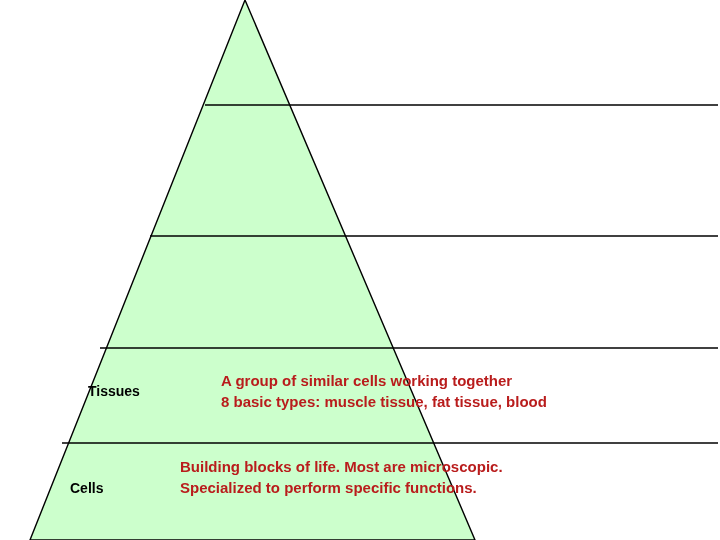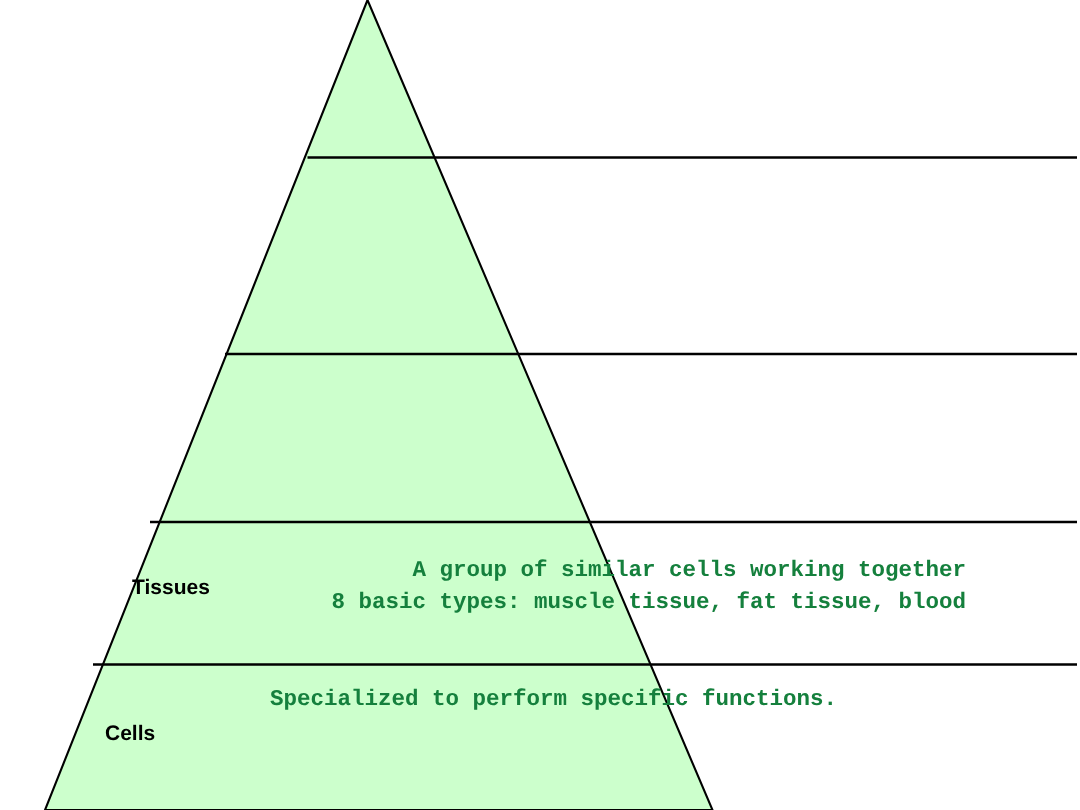--- a/index.html
+++ b/index.html
@@ -69,27 +69,26 @@
     top: 383px;
   }
   #label-cells {
     left: 70px;
     top: 480px;
   }
 
   
   .tier-desc {
     position: absolute;
-    font-family: Liberation Mono, monospace;
+    font-family: Liberation Sans, sans-serif;
     font-size: 15px;
     font-weight: 700;
-    color: #15803d;
+    color: #b91c1c;
     line-height: 21px;
     white-space: nowrap;
-    text-align: right;
   }
   #desc-tissues {
     left: 221px;
     top: 370px;
   }
   #desc-cells {
     left: 180px;
     top: 456px;
   }
   .desc-line {
@@ -111,16 +110,17 @@
 
 
   <div class="tier-label" id="label-tissues">Tissues</div>
   <div class="tier-desc" id="desc-tissues">
     <span class="desc-line">A group of similar cells working together</span>
     <span class="desc-line">8 basic types: muscle tissue, fat tissue, blood</span>
   </div>
 
   <div class="tier-label" id="label-cells">Cells</div>
   <div class="tier-desc" id="desc-cells">
+    <span class="desc-line">Building blocks of life.  Most are microscopic.</span>
     <span class="desc-line">Specialized to perform specific functions.</span>
   </div>
 
 </div>
 
 </body></html>

